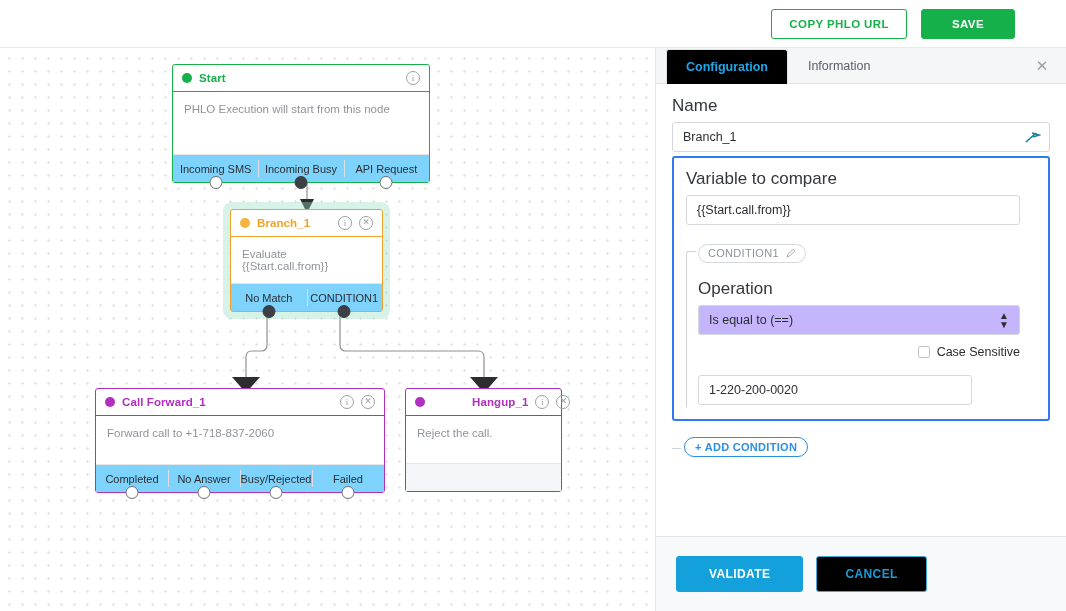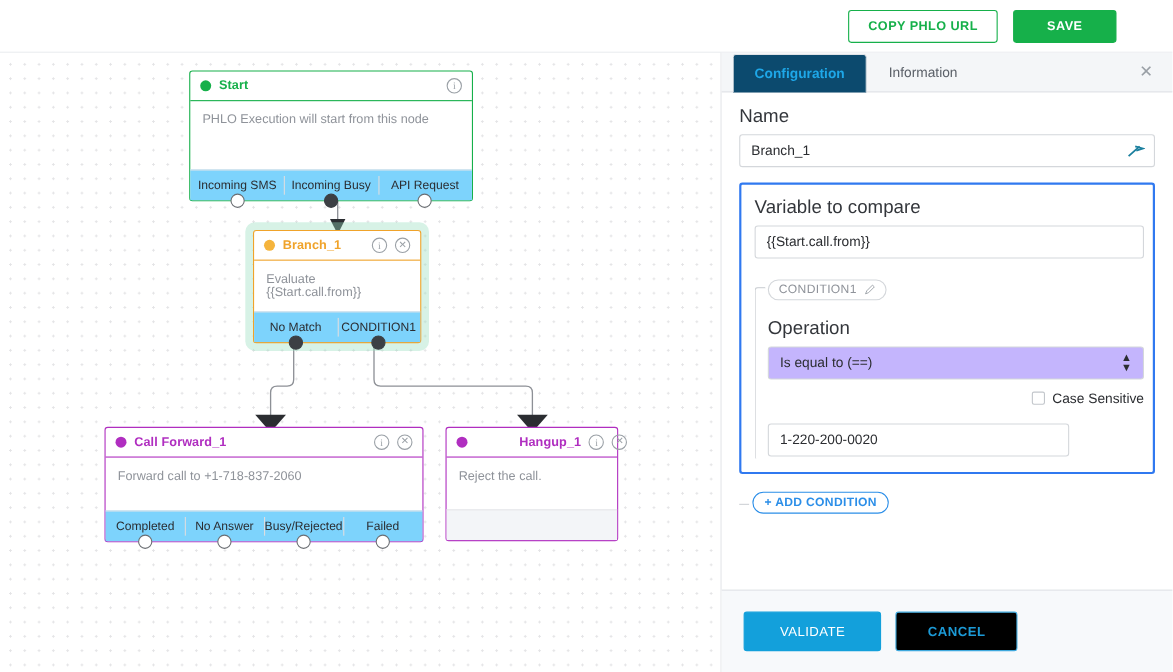--- a/index.html
+++ b/index.html
@@ -109,39 +109,39 @@
   .tabstrip {
     height: 36px; background: #f4f6f8; border-bottom: 1px solid #e0e3e7;
     display: flex; align-items: flex-end; padding-left: 10px; position: relative;
   }
   .tab {
     height: 35px; padding: 0 19px; display: flex; align-items: center;
     font-size: 12.5px; color: #5b6068; cursor: pointer; border: 1px solid transparent;
     border-bottom: none;
   }
   .tab.active {
-    background: #0c4a6e; color: #1ea7e8; font-weight: bold;
+    background: #000000; color: #1ea7e8; font-weight: bold;
     border-color: #e0e3e7; border-radius: 3px 3px 0 0; margin-bottom: -1px;
   }
   .tab-close {
     position: absolute; right: 16px; top: 10px; width: 16px; height: 16px;
     color: #9aa0a6; font-size: 15px; line-height: 15px; text-align: center; cursor: pointer;
   }
   .panel-body { flex: 1 1 auto; padding: 12px 16px 0 16px; overflow: hidden; position: relative; }
   .fld-label { font-size: 17px; color: #33363b; margin-bottom: 6px; }
   .txtbox {
     height: 30px; border: 1px solid #d4d7db; border-radius: 3px; background: #fff;
     display: flex; align-items: center; padding: 0 10px; font-size: 12.5px; color: #2b2d31;
     position: relative;
   }
   .wand { position: absolute; right: 8px; top: 5px; width: 18px; height: 18px; cursor: pointer; }
 
   .hl-box {
-    margin-top: 14px; border: 2px solid #3079f0; border-radius: 3px;
-    padding: 11px 8px 14px 12px; position: relative;
+    margin-top: 4px; border: 2px solid #3079f0; border-radius: 3px;
+    padding: 11px 28px 14px 12px; position: relative;
   }
   .cond-wrap { margin-top: 18px; position: relative; padding-left: 12px; }
   .cond-wrap::before {
     content: ""; position: absolute; left: 0; top: 8px; bottom: -2px;
     width: 9px; border-left: 1px solid #cfd2d6; border-top: 1px solid #cfd2d6;
     border-radius: 3px 0 0 0;
   }
   .chip {
     display: inline-flex; align-items: center; gap: 7px; height: 19px;
     padding: 0 9px; border: 1px solid #d4d7db; border-radius: 10px;
@@ -165,21 +165,21 @@
     display: inline-flex; align-items: center; height: 20px; padding: 0 10px;
     border: 1px solid #2b8ee8; border-radius: 10px; background: #fff;
     color: #2b8ee8; font-size: 11px; font-weight: bold; letter-spacing: .3px; cursor: pointer;
   }
   .panel-foot {
     height: 75px; border-top: 1px solid #e0e3e7; background: #f7f9fb;
     display: flex; align-items: center; padding-left: 20px; gap: 13px;
   }
   .btn-validate {
     height: 36px; padding: 0 32px; background: #13a0db; border: 1px solid #13a0db;
-    border-radius: 3px; color: #fff; font-size: 12px; font-weight: normal;
+    border-radius: 3px; color: #fff; font-size: 12px; font-weight: bold;
     letter-spacing: .4px; display: flex; align-items: center; cursor: pointer;
   }
   .btn-cancel {
     height: 36px; padding: 0 28px; background: #000000; border: 1px solid #3fa9dd;
     border-radius: 3px; color: #1c9ad6; font-size: 12px; font-weight: bold;
     letter-spacing: .4px; display: flex; align-items: center; cursor: pointer;
   }
 </style>
 </head>
 <body>

